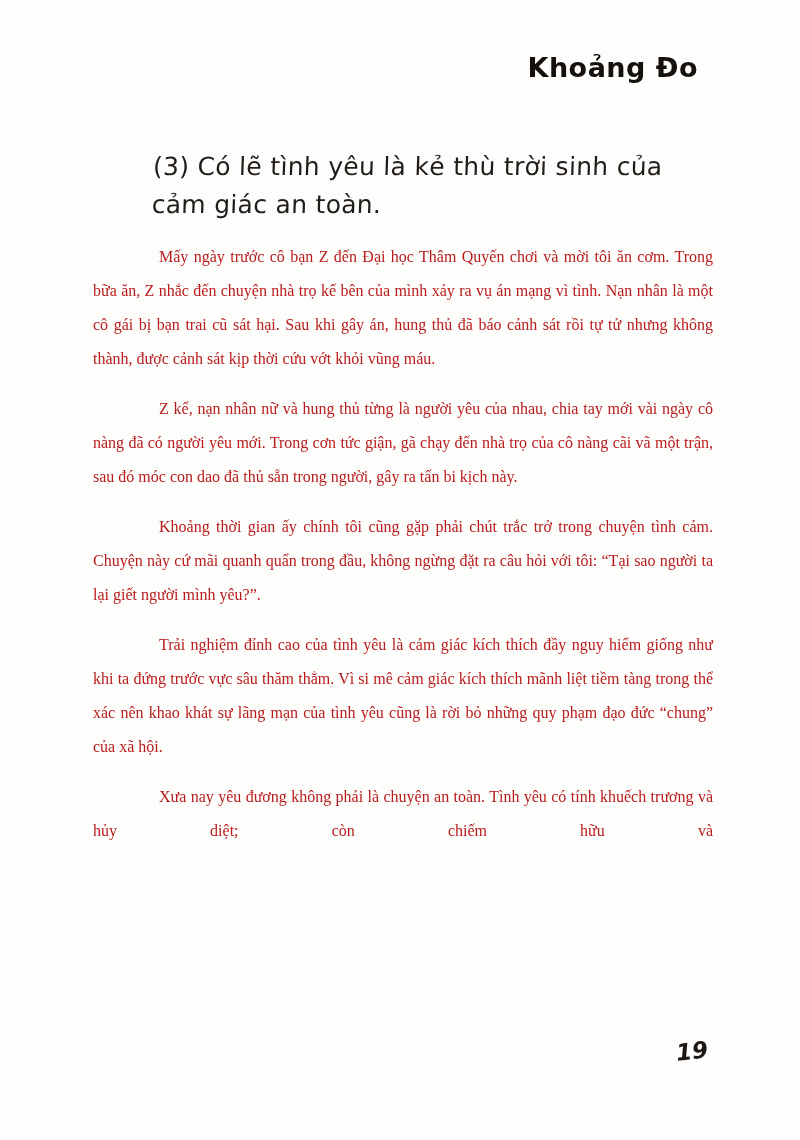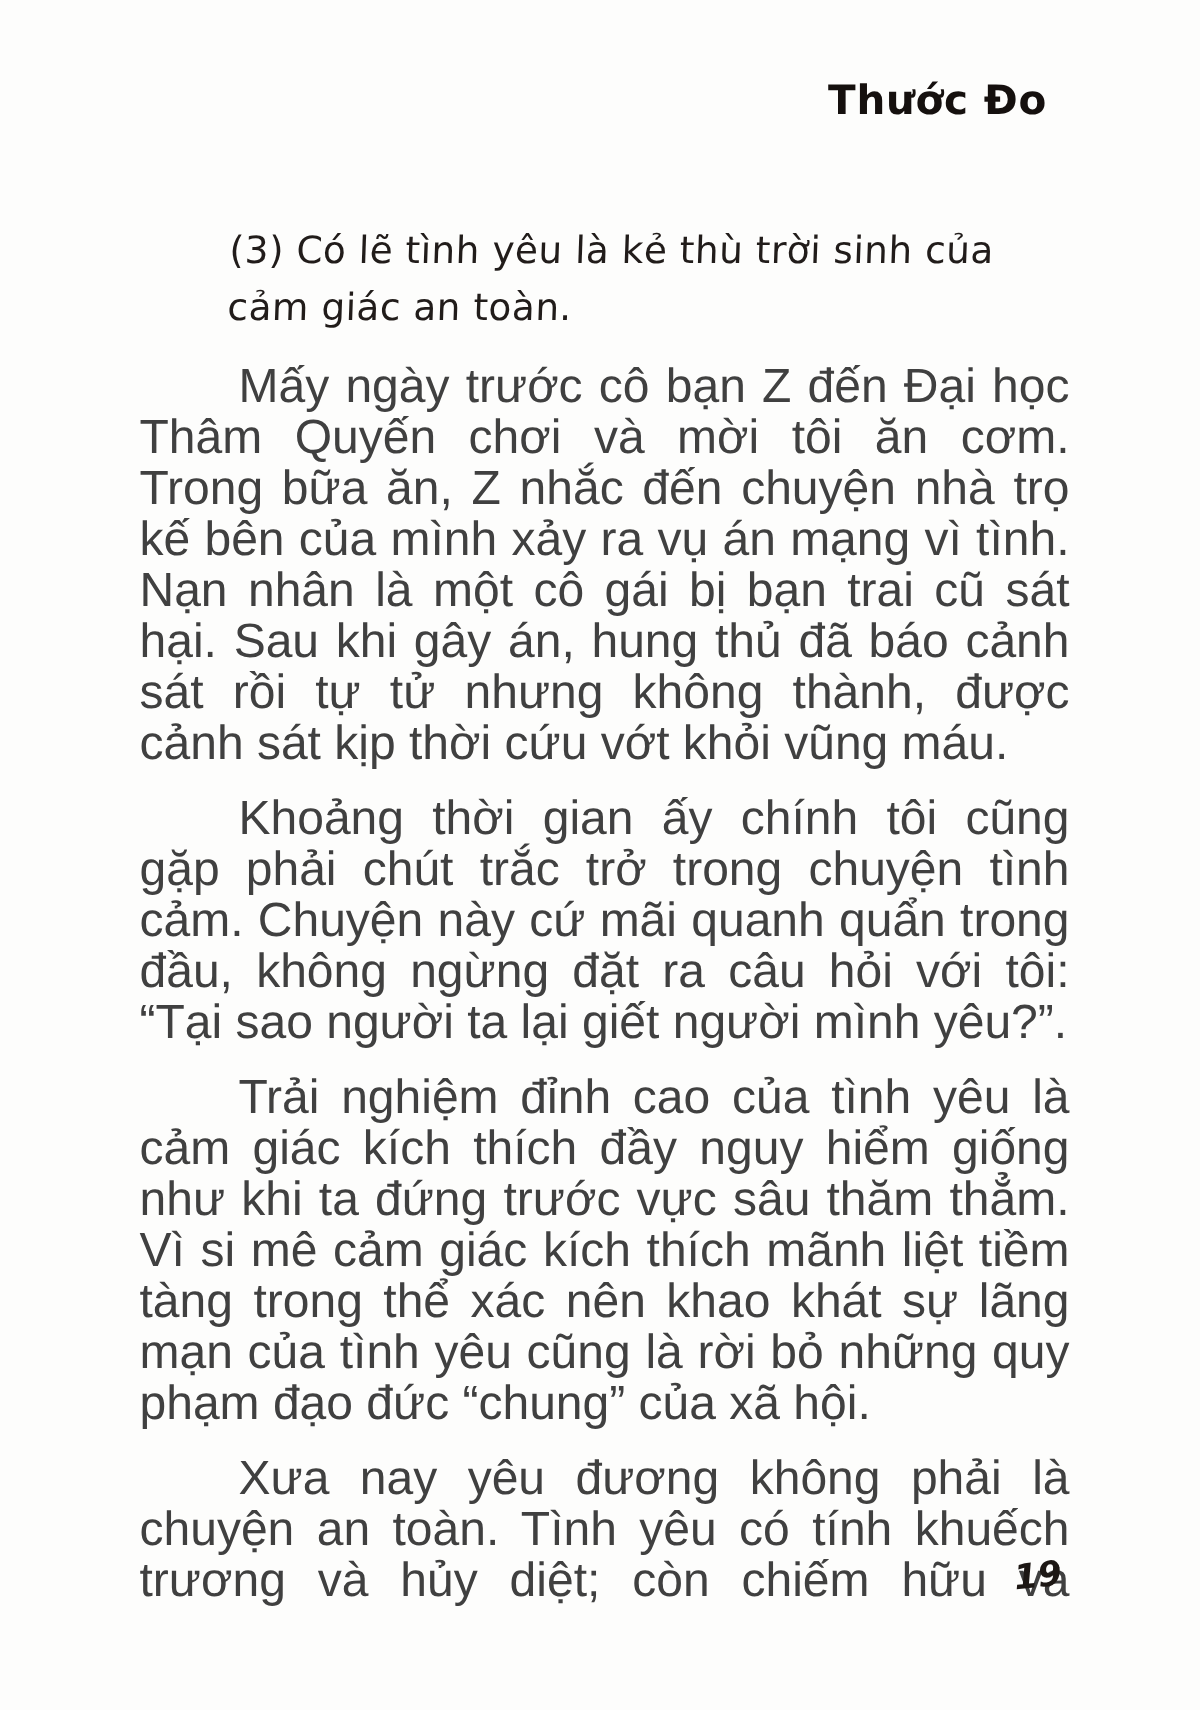--- a/index.html
+++ b/index.html
@@ -36,27 +36,27 @@
     font-weight: normal;
     font-size: 25px;
     line-height: 38px;
     margin: 0 0 16px 58px;
     color: #211c1a;
     transform: skewX(-2deg);
     transform-origin: left bottom;
     letter-spacing: 0.3px;
   }
   .para {
-    font-family: Liberation Sans, sans-serif;
-    font-size: 32px;
+    font-family: Liberation Serif, serif;
+    font-size: 16px;
     line-height: 34px;
     text-align: justify;
     text-indent: 66px;
     margin: 0 0 16px 0;
-    color: #404040;
+    color: #b91c1c;
   }
   .para.continues {
     text-align-last: justify;
     margin-bottom: 16px;
   }
   .folio {
     position: absolute;
     left: 676px;
     top: 1038px;
     font-family: "DejaVu Sans", sans-serif;
@@ -65,28 +65,29 @@
     font-size: 23px;
     color: #1c1714;
     transform: rotate(-6deg);
   }
 </style>
 </head>
 <body>
 
 <div class="page">
 
-  <div class="running-head">Thước Đo</div>
+  <div class="running-head">Khoảng Đo</div>
 
   <div class="content">
 
     <h2 class="heading">(3) Có lẽ tình yêu là kẻ thù trời sinh của cảm giác an toàn.</h2>
 
     <p class="para">Mấy ngày trước cô bạn Z đến Đại học Thâm Quyến chơi và mời tôi ăn cơm. Trong bữa ăn, Z nhắc đến chuyện nhà trọ kế bên của mình xảy ra vụ án mạng vì tình. Nạn nhân là một cô gái bị bạn trai cũ sát hại. Sau khi gây án, hung thủ đã báo cảnh sát rồi tự tử nhưng không thành, được cảnh sát kịp thời cứu vớt khỏi vũng máu.</p>
 
+    <p class="para">Z kể, nạn nhân nữ và hung thủ từng là người yêu của nhau, chia tay mới vài ngày cô nàng đã có người yêu mới. Trong cơn tức giận, gã chạy đến nhà trọ của cô nàng cãi vã một trận, sau đó móc con dao đã thủ sẵn trong người, gây ra tấn bi kịch này.</p>
 
     <p class="para">Khoảng thời gian ấy chính tôi cũng gặp phải chút trắc trở trong chuyện tình cảm. Chuyện này cứ mãi quanh quẩn trong đầu, không ngừng đặt ra câu hỏi với tôi: “Tại sao người ta lại giết người mình yêu?”.</p>
 
     <p class="para">Trải nghiệm đỉnh cao của tình yêu là cảm giác kích thích đầy nguy hiểm giống như khi ta đứng trước vực sâu thăm thẳm. Vì si mê cảm giác kích thích mãnh liệt tiềm tàng trong thể xác nên khao khát sự lãng mạn của tình yêu cũng là rời bỏ những quy phạm đạo đức “chung” của xã hội.</p>
 
     <p class="para continues">Xưa nay yêu đương không phải là chuyện an toàn. Tình yêu có tính khuếch trương và hủy diệt; còn chiếm hữu và</p>
 
   </div>
 
   <div class="folio">19</div>

